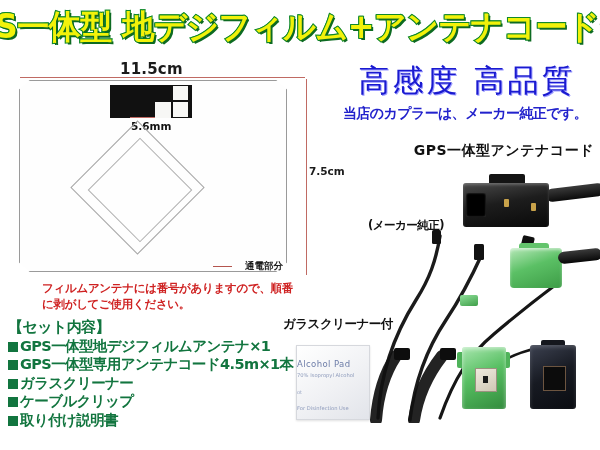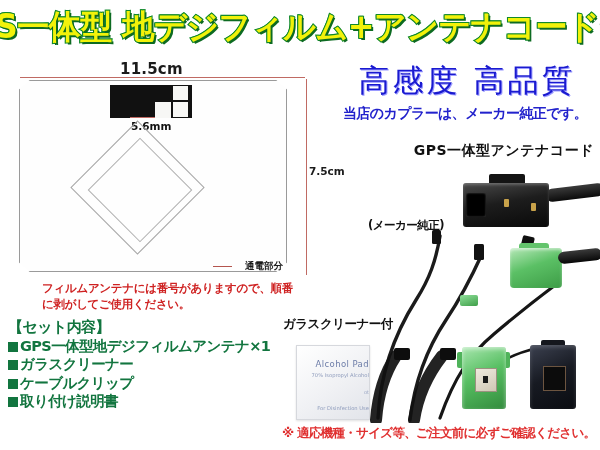--- a/index.html
+++ b/index.html
@@ -215,21 +215,21 @@
   .cleaner-label{
     position:absolute;left:283px;top:316px;
     font-size:12.5px;font-weight:bold;color:#111;
     letter-spacing:-0.5px;white-space:nowrap;
   }
   .pad{
     position:absolute;left:296px;top:345px;width:72px;height:73px;
     background:linear-gradient(145deg,#ffffff 0%,#f0f1f4 55%,#e2e4ea 100%);
     border:1px solid #d6d8dd;
     box-shadow:0 1px 2px rgba(0,0,0,.12);
-    text-align:right;
+    text-align:left;
   }
   .pad-t1{margin-top:13px;font-size:8.5px;color:#6d7da8;letter-spacing:.4px;}
   .pad-t2{margin-top:3px;font-size:5.2px;color:#8f9cbc;}
   .pad-t3{margin-top:11px;font-size:5px;color:#9aa6c3;}
   .pad-t4{margin-top:10px;font-size:5.2px;color:#8f9cbc;}
 
   
   .conn-green{
     position:absolute;left:462px;top:347px;width:44px;height:62px;
     background:linear-gradient(155deg,#a8e6ae 0%,#57bf62 45%,#328b3c 100%);
@@ -306,20 +306,23 @@
     <div class="conduct-note">通電部分</div>
   </div>
 
   <div class="red-note">フィルムアンテナには番号がありますので、順番に剥がしてご使用ください。</div>
 
   <div class="set-block">
     <div class="set-head">【セット内容】</div>
 
     <div class="set-item">
       <span class="sq"></span><span>GPS一体型地デジフィルムアンテナ×1</span>
+    </div>
+    <div class="set-item">
+      <span class="sq"></span><span>GPS一体型専用アンテナコード4.5m×1本</span>
     </div>
     <div class="set-item">
       <span class="sq"></span><span>ガラスクリーナー</span>
     </div>
     <div class="set-item">
       <span class="sq"></span><span>ケーブルクリップ</span>
     </div>
     <div class="set-item">
       <span class="sq"></span><span>取り付け説明書</span>
     </div>
@@ -370,15 +373,14 @@
   <div class="conn-green-ear-l"></div>
   <div class="conn-green-ear-r"></div>
   <div class="conn-green"></div>
   <div class="conn-green-core"></div>
   <div class="conn-green-dot"></div>
 
   <div class="conn-black-top"></div>
   <div class="conn-black"></div>
   <div class="conn-black-core"></div>
 
-  <div class="bottom-warn">※ 適応機種・サイズ等、ご注文前に必ずご確認ください。</div>
 
 </div>
 
 </body></html>

